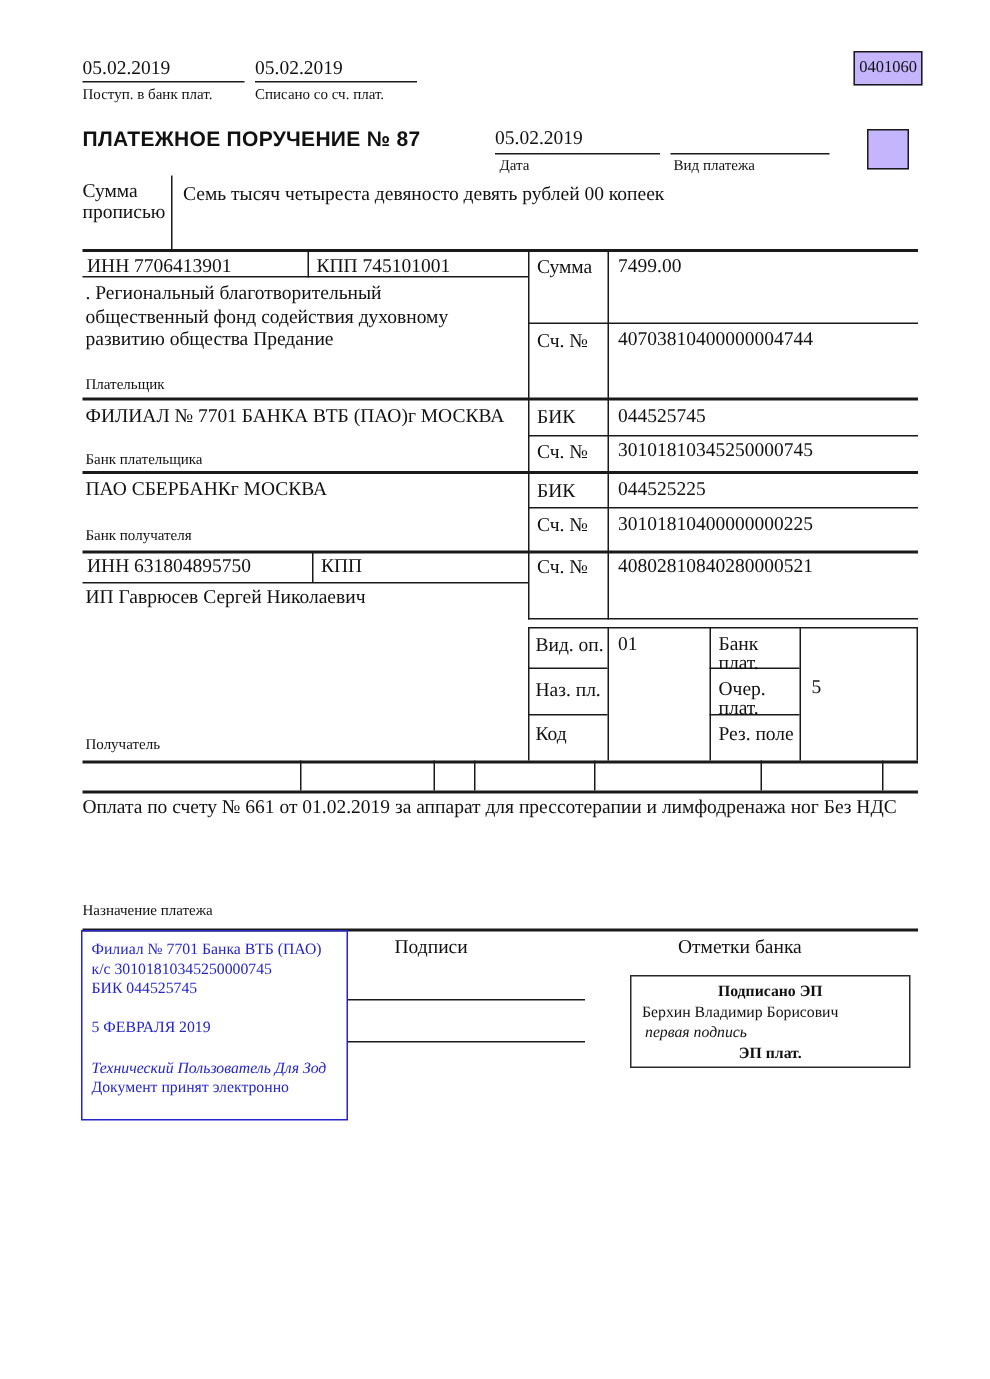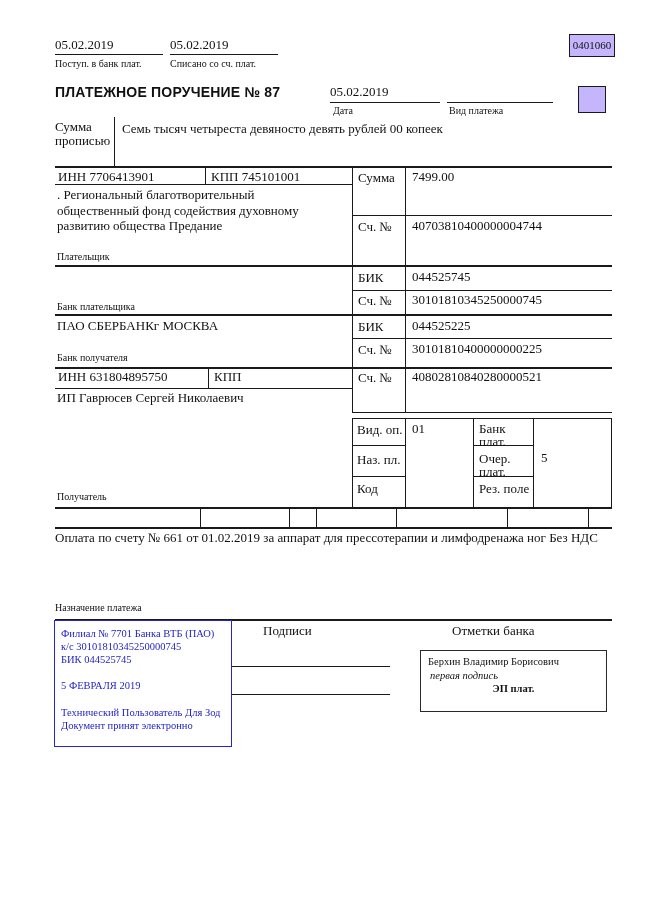--- a/index.html
+++ b/index.html
@@ -90,20 +90,21 @@
 
   <div class="t" style="left:58px;top:169px;">ИНН 7706413901</div>
   <div class="t" style="left:211px;top:169px;">КПП 745101001</div>
   <div class="t wrap" style="left:57px;top:187px;width:258px;line-height:15.5px;">. Региональный благотворительный общественный фонд содействия духовному развитию общества Предание</div>
   <div class="t lb" style="left:57px;top:251px;">Плательщик</div>
   <div class="t cl" style="left:358px;top:170px;">Сумма</div>
   <div class="t" style="left:412px;top:169px;">7499.00</div>
   <div class="t cl" style="left:358px;top:219px;">Сч. №</div>
   <div class="t" style="left:412px;top:218px;">40703810400000004744</div>
 
+  <div class="t" style="left:57px;top:269px;">ФИЛИАЛ № 7701 БАНКА ВТБ (ПАО)г МОСКВА</div>
   <div class="t lb" style="left:57px;top:301px;">Банк плательщика</div>
   <div class="t cl" style="left:358px;top:270px;">БИК</div>
   <div class="t" style="left:412px;top:269px;">044525745</div>
   <div class="t cl" style="left:358px;top:293px;">Сч. №</div>
   <div class="t" style="left:412px;top:292px;">30101810345250000745</div>
 
   <div class="t" style="left:57px;top:318px;">ПАО СБЕРБАНКг МОСКВА</div>
   <div class="t lb" style="left:57px;top:352px;">Банк получателя</div>
   <div class="t cl" style="left:358px;top:319px;">БИК</div>
   <div class="t" style="left:412px;top:318px;">044525225</div>
@@ -128,28 +129,29 @@
 
   <div class="t wrap" style="left:55px;top:530px;width:560px;">Оплата по счету № 661 от 01.02.2019 за аппарат для прессотерапии и лимфодренажа ног Без НДС</div>
   <div class="t lb" style="left:55px;top:602px;">Назначение платежа</div>
   <div class="hl2" style="left:55px;top:619px;width:557px;"></div>
 
   <div class="stamp">
     <div>Филиал № 7701 Банка ВТБ (ПАО)</div>
     <div>к/с 30101810345250000745</div>
     <div>БИК 044525745</div>
     <div style="margin-top:13px;">5 ФЕВРАЛЯ 2019</div>
-    <div style="margin-top:14px;width:162px;">Технический Пользователь Для Зод</div>
+    <div style="margin-top:14px;width:162px;font-style:italic;">Технический Пользователь Для Зод</div>
     <div>Документ принят электронно</div>
   </div>
 
   <div class="t" style="left:263px;top:623px;">Подписи</div>
   <div class="hl" style="left:232px;top:666px;width:158px;"></div>
   <div class="hl" style="left:232px;top:694px;width:158px;"></div>
 
   <div class="t" style="left:452px;top:623px;">Отметки банка</div>
   <div class="epbox">
+    <div class="b" style="text-align:center;">Подписано ЭП</div>
     <div style="padding-left:7px;">Берхин Владимир Борисович</div>
     <div style="padding-left:9px;font-style:italic;">первая подпись</div>
     <div class="b" style="text-align:center;">ЭП плат.</div>
   </div>
 
 </div>
 
 </body></html>

